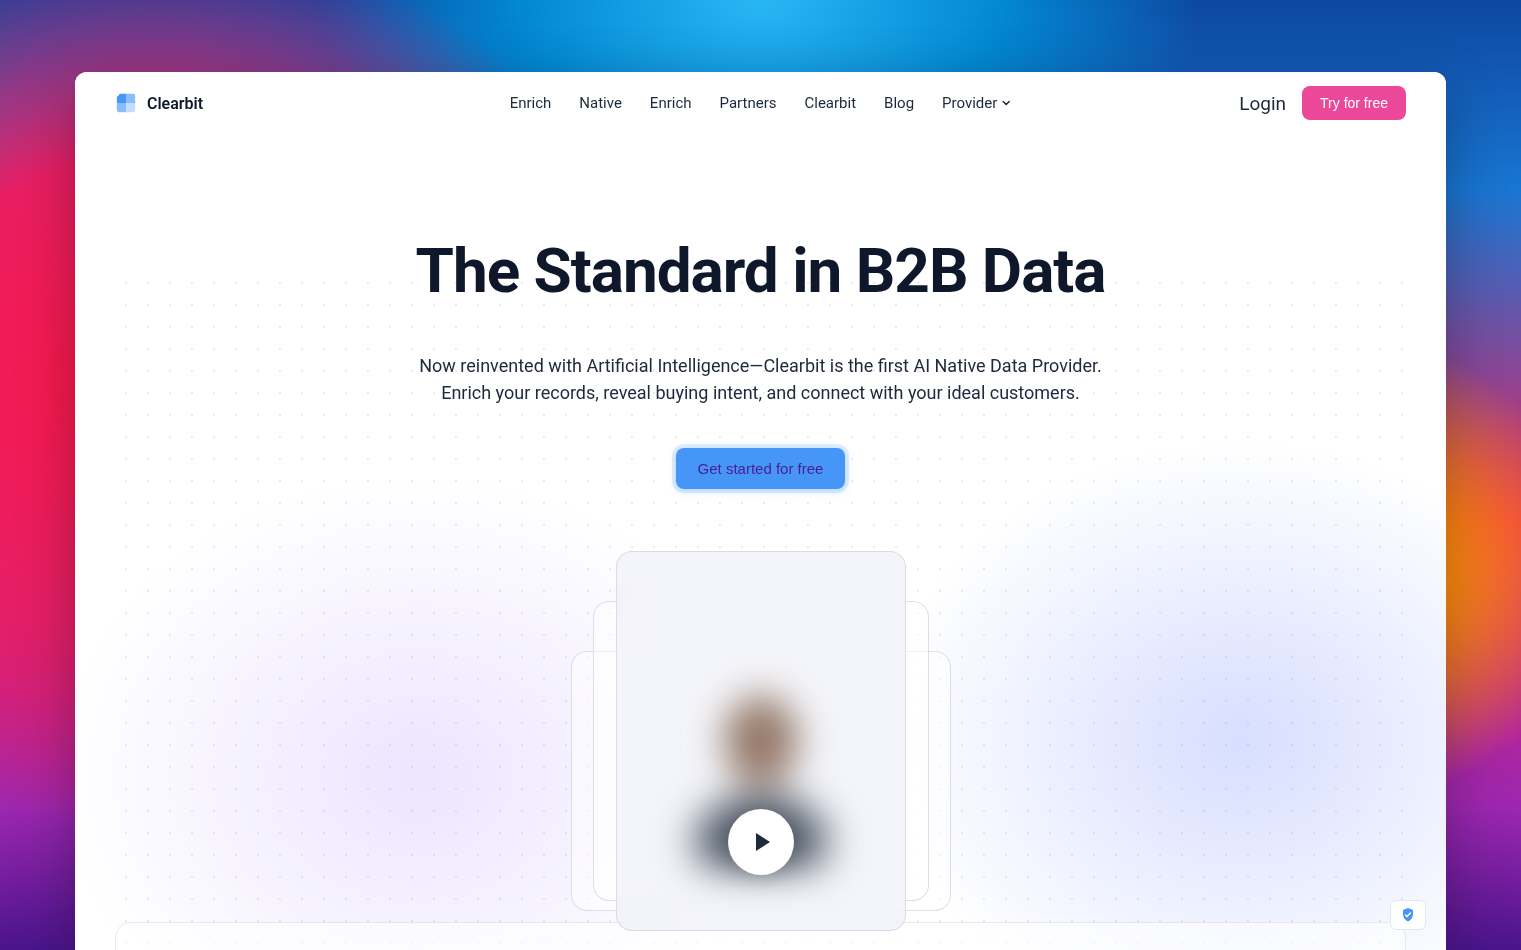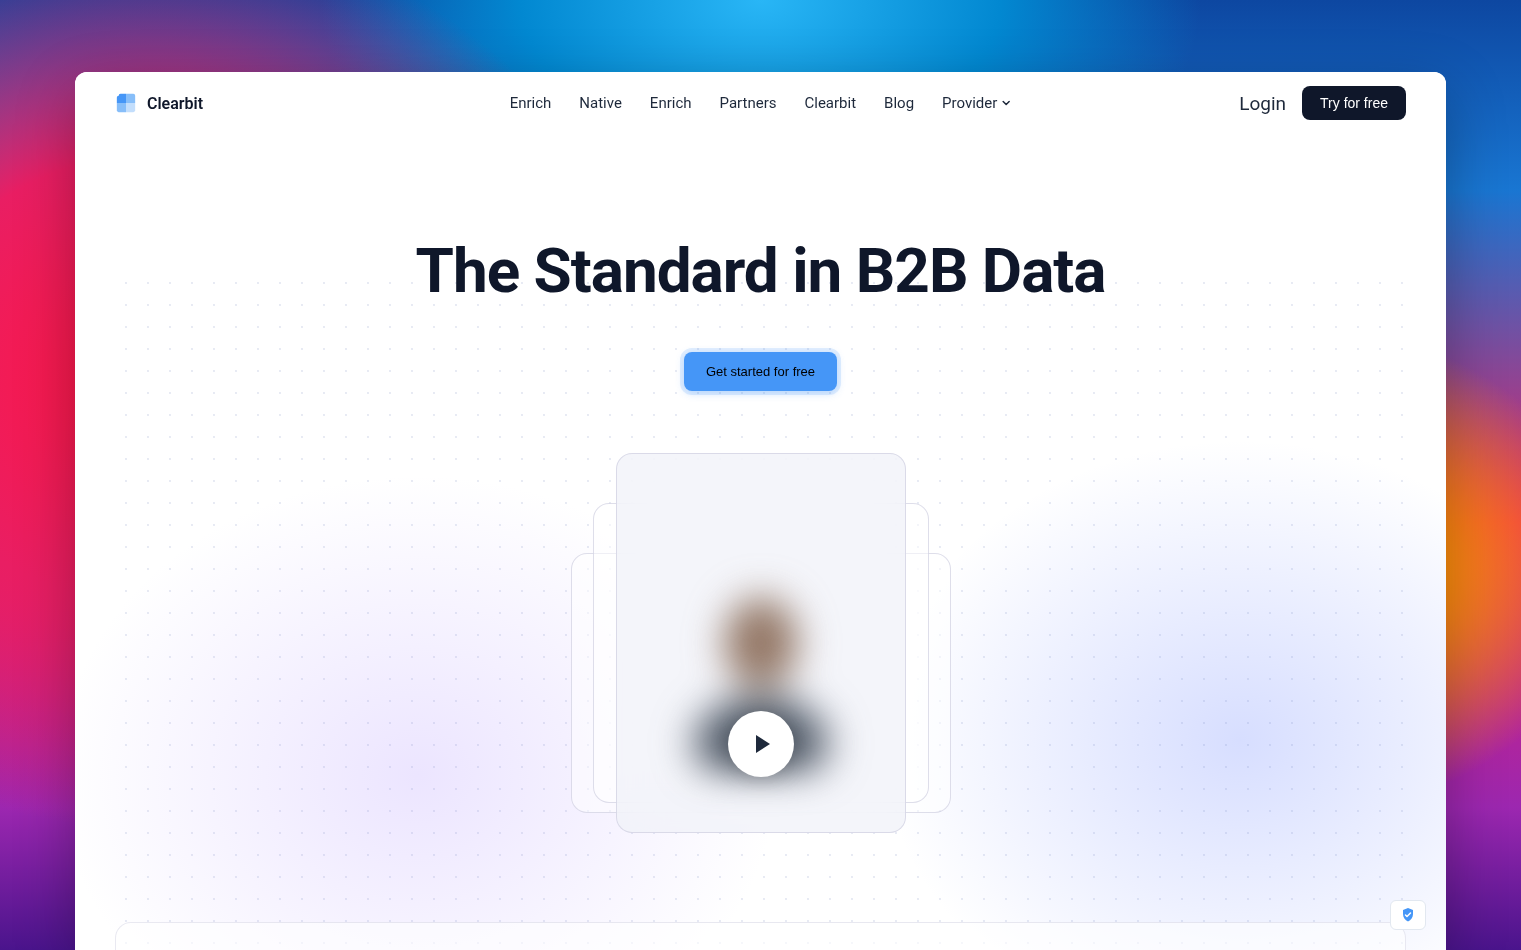--- a/index.html
+++ b/index.html
@@ -129,21 +129,21 @@
       gap: 16px;
     }
     
     .login-link {
       font-size: 19px;
       color: #1e293b;
       cursor: pointer;
     }
     
     .cta-button {
-      background: #0f172a;
+      background: #ec4899;
       color: #ffffff;
       border: none;
       padding: 9px 18px;
       border-radius: 8px;
       font-size: 14px;
       font-weight: 500;
       cursor: pointer;
     }
     
     .hero {
@@ -167,25 +167,25 @@
       line-height: 1.5;
       margin-bottom: 42px;
     }
     
     .hero-subtitle-line {
       display: block;
     }
     
     .hero-cta {
       background: #4596f7;
-      color: #000000;
+      color: #4c1d95;
       border: none;
       padding: 12px 22px;
       border-radius: 8px;
-      font-size: 13px;
+      font-size: 15px;
       font-weight: 500;
       cursor: pointer;
       box-shadow: 0 0 0 4px rgba(69, 150, 247, 0.15), 0 2px 8px rgba(69, 150, 247, 0.3);
     }
     
     .video-section {
       position: relative;
       z-index: 5;
       display: flex;
       justify-content: center;
@@ -357,20 +357,24 @@
       </div>
 
       <div class="nav-right">
         <a class="login-link">Login</a>
         <button class="cta-button">Try for free</button>
       </div>
     </nav>
 
     <section class="hero">
       <h1 class="hero-title">The Standard in B2B Data</h1>
+      <p class="hero-subtitle">
+        <span class="hero-subtitle-line">Now reinvented with Artificial Intelligence—Clearbit is the first AI Native Data Provider.</span>
+        <span class="hero-subtitle-line">Enrich your records, reveal buying intent, and connect with your ideal customers.</span>
+      </p>
       <button class="hero-cta">Get started for free</button>
     </section>
 
     <div class="video-section">
       <div class="card-stack">
         <div class="stack-card card-back-2"></div>
         <div class="stack-card card-back-1"></div>
         <div class="stack-card card-front">
           <div class="video-thumb">
             <div class="blurred-person"></div>

